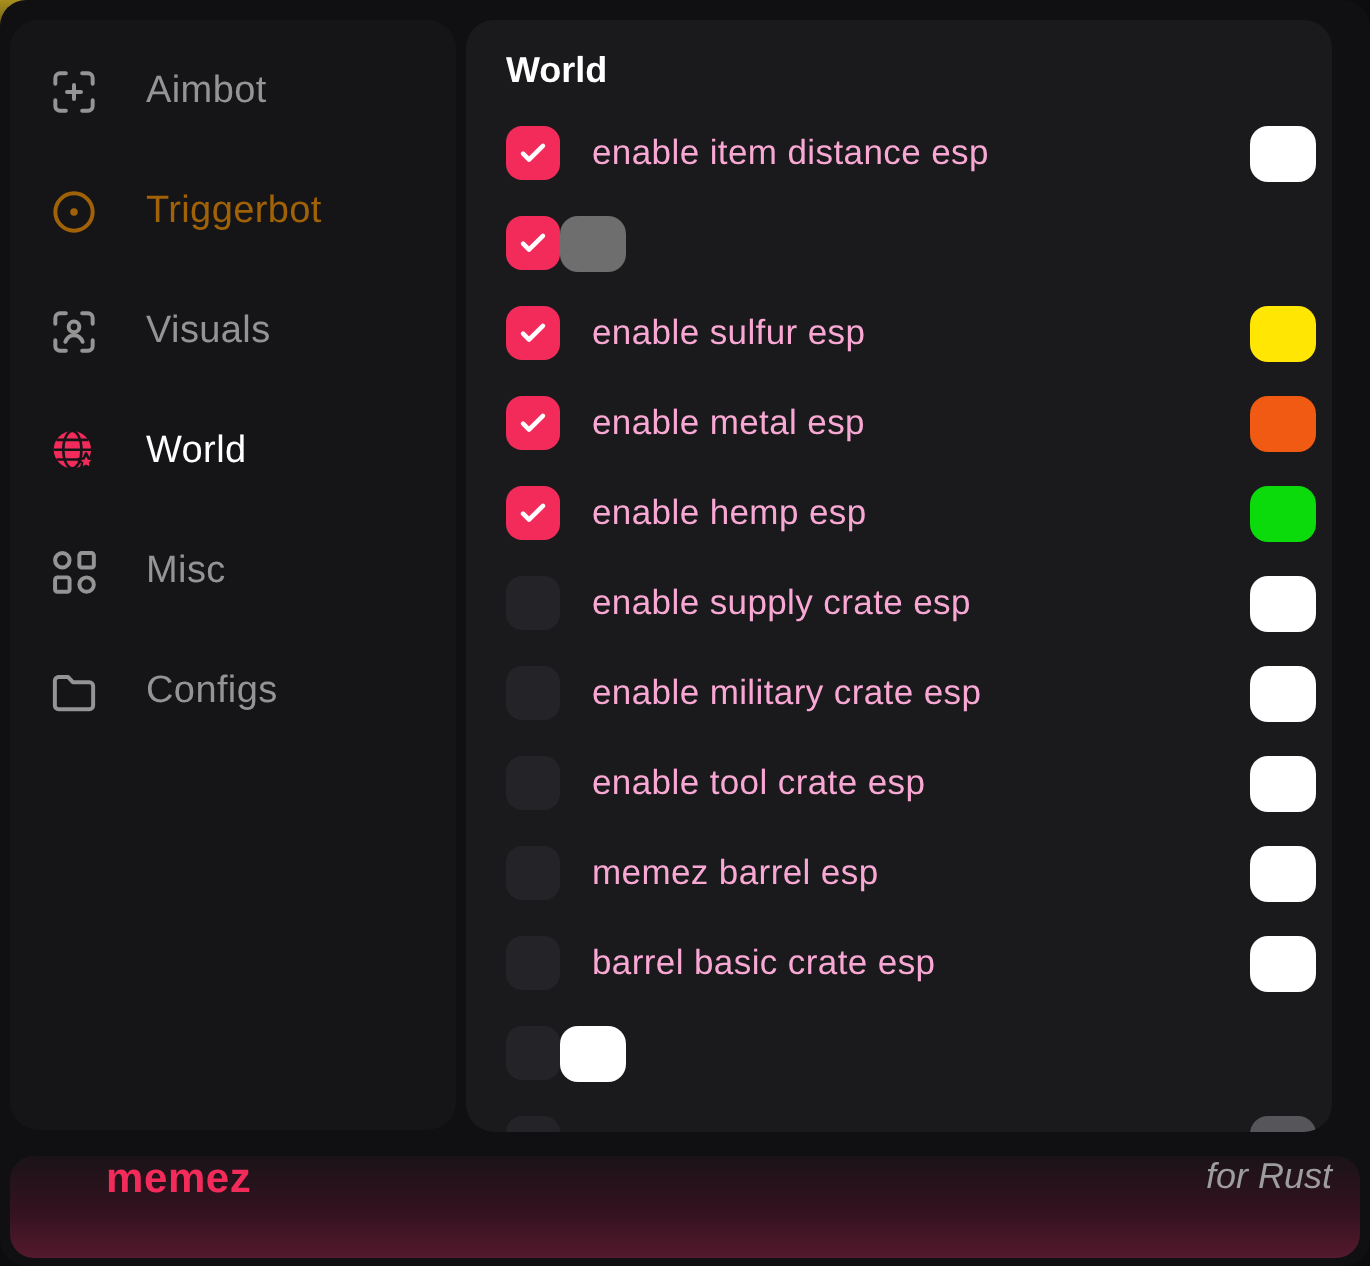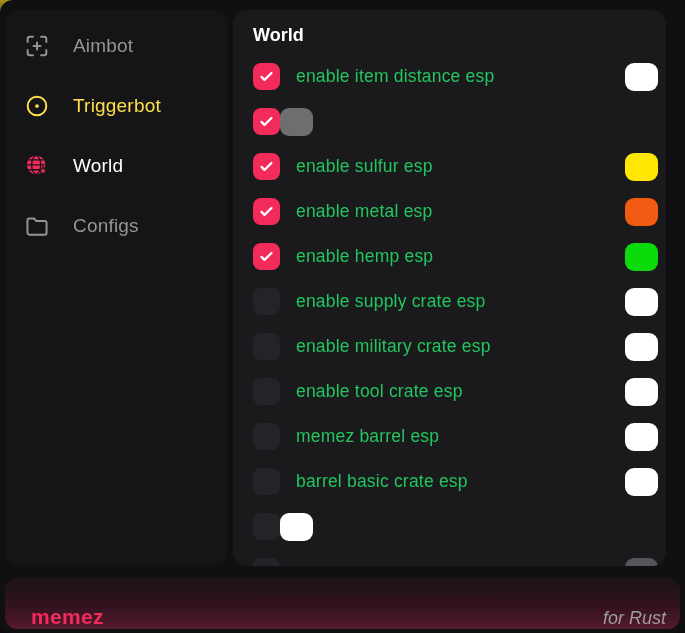--- a/index.html
+++ b/index.html
@@ -34,21 +34,21 @@
     color:#949494; cursor:pointer;
   }
   .side-item .icon{
     width:28px; height:28px; flex:0 0 28px;
     display:flex; align-items:center; justify-content:center;
   }
   .side-item .icon svg{ width:28px; height:28px; display:block; }
   .side-item .lbl{
     margin-left:22px; font-size:19px; letter-spacing:.2px;
   }
-  .side-item.dim{ color:#fde047;text-align:center; }
+  .side-item.dim{ color:#a16207;text-align:center; }
   .side-item.active{ color:#ffffff; }
   .side-item.active .icon{ color:var(--accent); }
   
   .panel{
     position:absolute; left:233px; top:10px; width:433px; height:556px;
     background:#1a1a1d; border-radius:14px;
     box-sizing:border-box; overflow:hidden;
   }
   .panel-title{
     color:#ffffff; font-size:18px; font-weight:700;
@@ -63,32 +63,32 @@
     width:27px; height:27px; flex:0 0 27px;
     border-radius:8px; background:#242428;
     display:flex; align-items:center; justify-content:center;
     cursor:pointer;
   }
   .checkbox svg{ display:none; }
   .checkbox.checked{ background:var(--accent); }
   .checkbox.checked svg{ display:block; }
   .opt-label{
     flex:1; margin-left:16px;
-    color:#22c55e; font-size:17.5px; letter-spacing:.2px;
+    color:#f9a8d4; font-size:17.5px; letter-spacing:.2px;
   }
   .swatch{
     width:33px; height:28px; flex:0 0 33px;
     border-radius:9px; cursor:pointer;
   }
   
   .footer{
     position:absolute; left:5px; right:5px; bottom:4px; height:51px;
     border-radius:12px;
     background:linear-gradient(180deg, #1a1317 0%, #33121f 55%, #551a2d 100%);
-    display:flex; align-items:flex-end;
+    display:flex; align-items:flex-start;padding-left:22px;
   }
   .brand{
     color:var(--accent); font-weight:700; font-size:21px;
     margin-left:26px; letter-spacing:.3px;
   }
   .tagline{
     margin-left:auto; margin-right:14px;
     color:#9d9d9d; font-style:italic; font-size:18px;
   }
 </style>
@@ -114,35 +114,56 @@
   <div class="side-item dim">
     <span class="icon">
             <svg viewBox="0 0 24 24">
               <circle fill="none" stroke="currentColor" stroke-width="1.7" stroke-linecap="round" stroke-linejoin="round" cx="12" cy="12" r="8"></circle>
               <circle cx="12" cy="12" r="1.6" fill="currentColor"></circle>
             </svg>
           </span>
     <span class="lbl">Triggerbot</span>
   </div>
 
+  <div class="side-item normal">
+    <span class="icon">
+            <svg viewBox="0 0 24 24">
+              <path fill="none" stroke="currentColor" stroke-width="1.7" stroke-linecap="round" stroke-linejoin="round" d="M8.5 4H6a2 2 0 0 0-2 2v2.5M15.5 4H18a2 2 0 0 1 2 2v2.5M8.5 20H6a2 2 0 0 1-2-2v-2.5M15.5 20H18a2 2 0 0 0 2-2v-2.5"></path>
+              <circle fill="none" stroke="currentColor" stroke-width="1.7" stroke-linecap="round" stroke-linejoin="round" cx="12" cy="9.8" r="2.3"></circle>
+              <path fill="none" stroke="currentColor" stroke-width="1.7" stroke-linecap="round" stroke-linejoin="round" d="M8.3 16.2c.8-1.9 2-2.8 3.7-2.8s2.9.9 3.7 2.8"></path>
+            </svg>
+          </span>
+    <span class="lbl">Visuals</span>
+  </div>
 
   <div class="side-item active">
     <span class="icon">
             <svg viewBox="0 0 24 24">
               <circle cx="11.3" cy="11" r="8" fill="currentColor"></circle>
               <g fill="none" stroke="#151518" stroke-width="1.1">
                 <path d="M3.3 11h16M4.5 6.8h13.6M4.5 15.2h13.6"></path>
                 <ellipse cx="11.3" cy="11" rx="3.9" ry="8"></ellipse>
               </g>
               <path fill="currentColor" stroke="#151518" stroke-width="1.1" stroke-linejoin="round" d="M17.2 12.6l1.06 2.14 2.36.34-1.71 1.67.4 2.35-2.11-1.11-2.11 1.11.4-2.35-1.71-1.67 2.36-.34z"></path>
             </svg>
           </span>
     <span class="lbl">World</span>
   </div>
 
+  <div class="side-item normal">
+    <span class="icon">
+            <svg viewBox="0 0 24 24">
+              <circle fill="none" stroke="currentColor" stroke-width="1.7" stroke-linecap="round" stroke-linejoin="round" cx="7" cy="7" r="3.1"></circle>
+              <rect fill="none" stroke="currentColor" stroke-width="1.7" stroke-linecap="round" stroke-linejoin="round" x="14.3" y="3.9" width="6.2" height="6.2" rx="1"></rect>
+              <rect fill="none" stroke="currentColor" stroke-width="1.7" stroke-linecap="round" stroke-linejoin="round" x="3.9" y="14.3" width="6.2" height="6.2" rx="1"></rect>
+              <circle fill="none" stroke="currentColor" stroke-width="1.7" stroke-linecap="round" stroke-linejoin="round" cx="17.4" cy="17.4" r="3.1"></circle>
+            </svg>
+          </span>
+    <span class="lbl">Misc</span>
+  </div>
 
   <div class="side-item normal">
     <span class="icon">
             <svg viewBox="0 0 24 24">
               <path fill="none" stroke="currentColor" stroke-width="1.7" stroke-linecap="round" stroke-linejoin="round" d="M3.8 17.8V7.2c0-.9.7-1.6 1.6-1.6h4.1l2 2.2h7.1c.9 0 1.6.7 1.6 1.6v8.4c0 .9-.7 1.6-1.6 1.6H5.4c-.9 0-1.6-.7-1.6-1.6z"></path>
             </svg>
           </span>
     <span class="lbl">Configs</span>
   </div>
 </nav>

